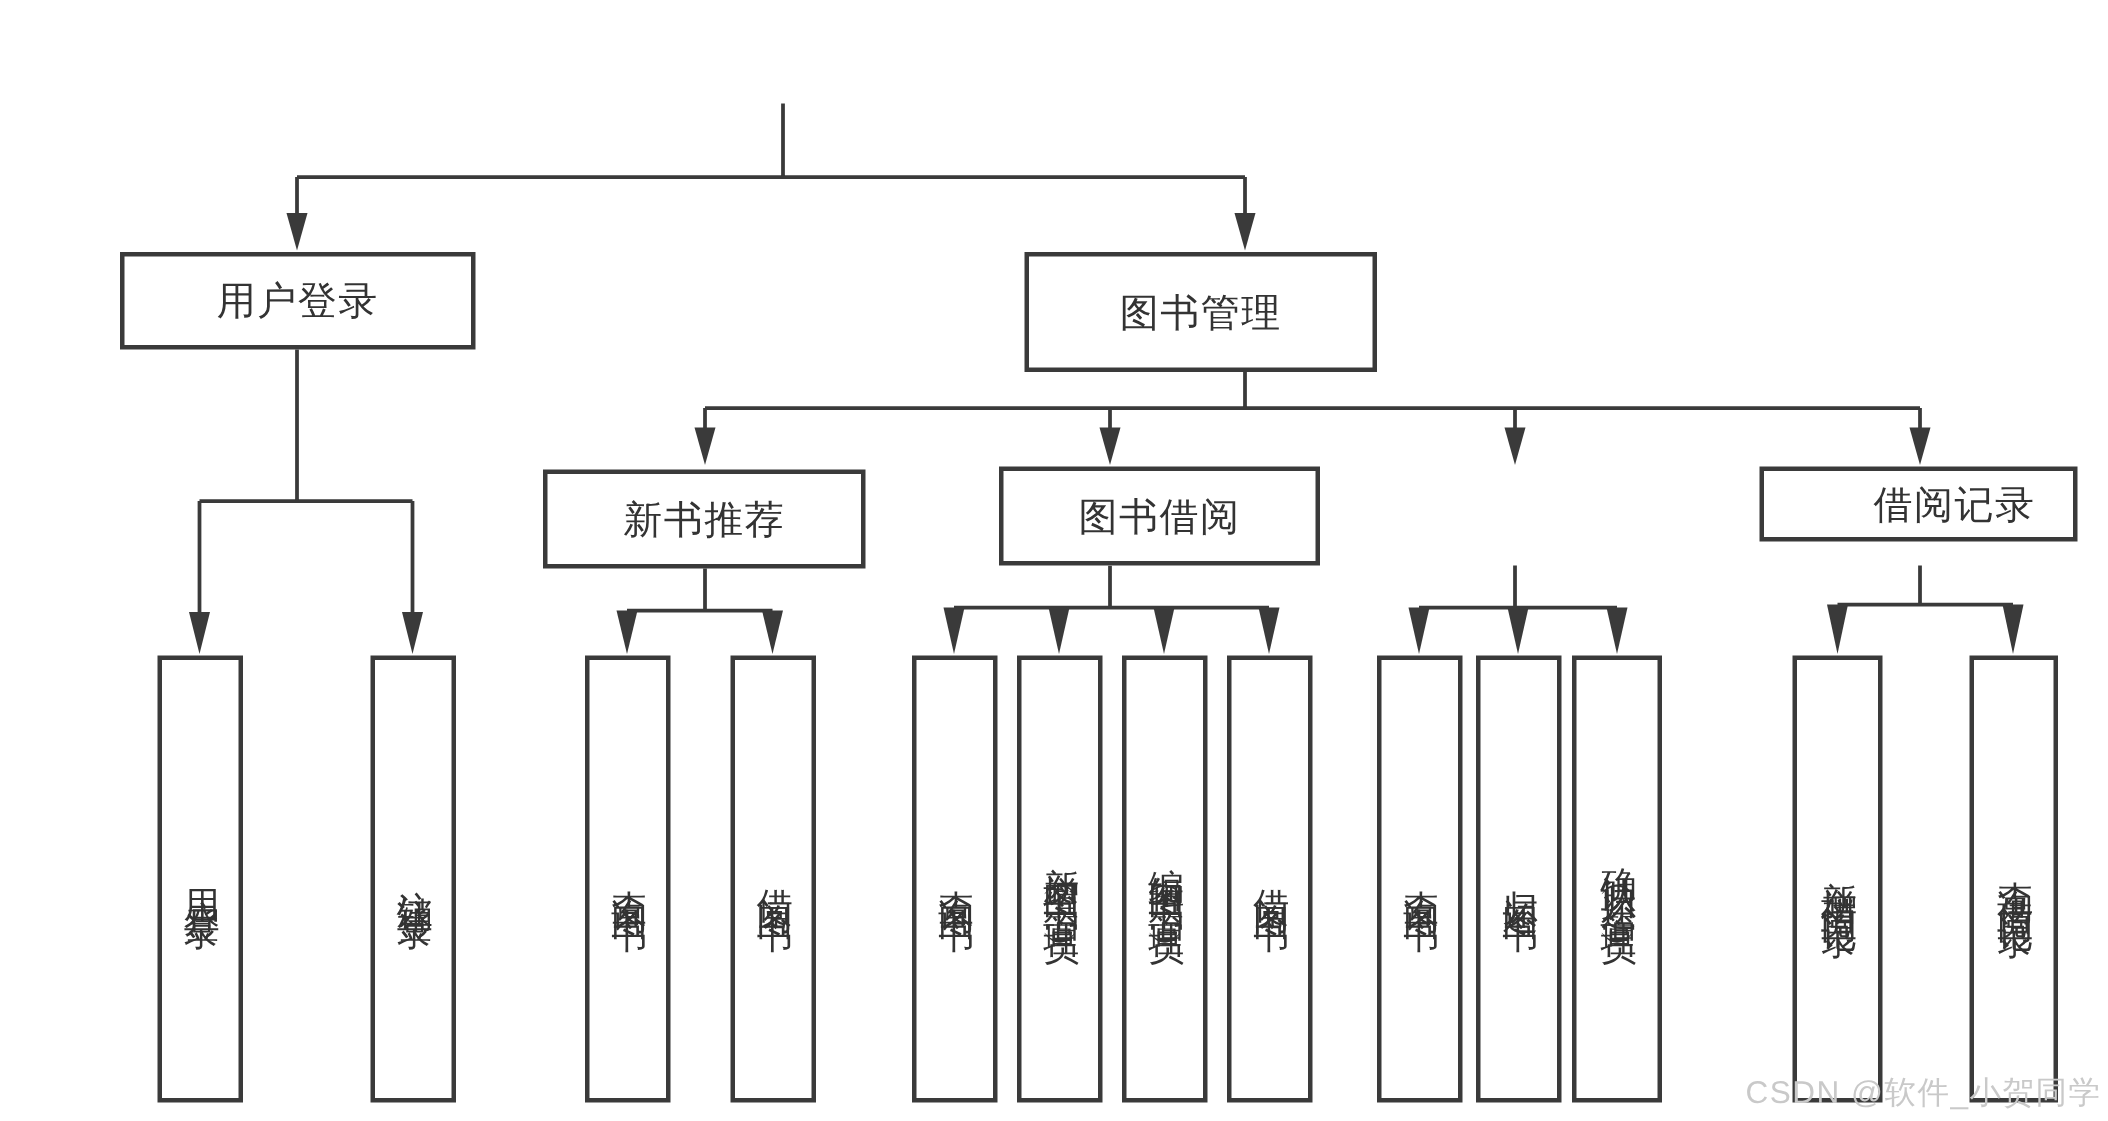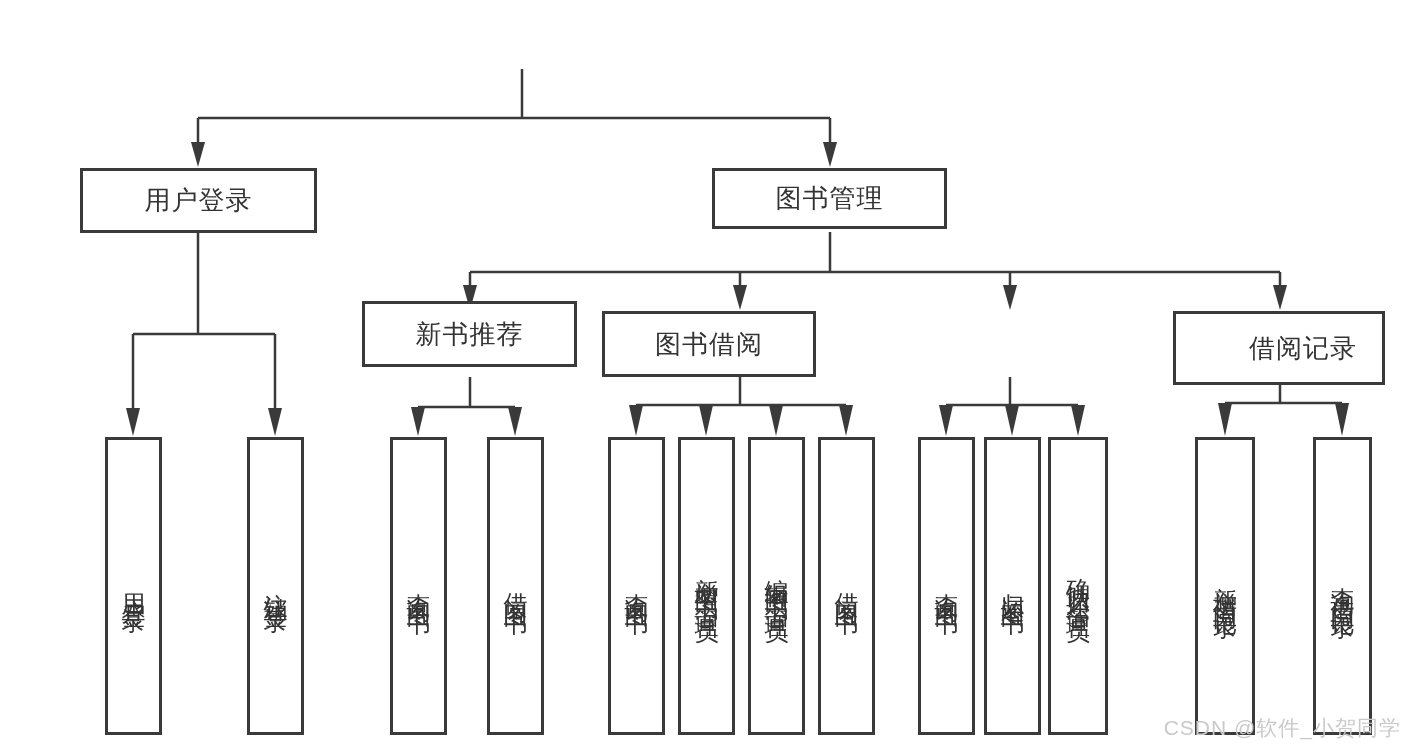--- a/index.html
+++ b/index.html
@@ -34,26 +34,26 @@
     writing-mode:vertical-rl;
     text-orientation:mixed;
     font-size:24px;
     letter-spacing:6px;
     line-height:1;
   }
   
   .n-root{left:22px;top:13px;width:1001px;height:56px;}
   
   .n-l2-0{left:80px;top:168px;width:237px;height:65px;}
-  .n-l2-1{left:712px;top:168px;width:235px;height:61px;}
+  .n-l2-1{left:683px;top:168px;width:235px;height:80px;}
   
-  .n-l3-0{left:362px;top:301px;width:215px;height:66px;text-align:center;}
-  .n-l3-1{left:602px;top:311px;width:214px;height:66px;text-align:right;}
+  .n-l3-0{left:362px;top:313px;width:215px;height:66px;text-align:center;}
+  .n-l3-1{left:666px;top:311px;width:214px;height:66px;text-align:right;}
   .n-l3-2{left:902px;top:311px;width:215px;height:66px;}
-  .n-l3-3{left:1173px;top:311px;width:212px;height:74px;padding-left:48px;}
+  .n-l3-3{left:1173px;top:311px;width:212px;height:50px;padding-left:48px;}
   
   .n-a0{left:105px;top:437px;width:57px;height:298px;}
   .n-a1{left:247px;top:437px;width:57px;height:298px;}
   .n-b0{left:390px;top:437px;width:57px;height:298px;}
   .n-b1{left:487px;top:437px;width:57px;height:298px;}
   .n-c0{left:608px;top:437px;width:57px;height:298px;}
   .n-c1{left:678px;top:437px;width:57px;height:298px;}
   .n-c2{left:748px;top:437px;width:57px;height:298px;}
   .n-c3{left:818px;top:437px;width:57px;height:298px;}
   .n-d0{left:918px;top:437px;width:57px;height:298px;}

